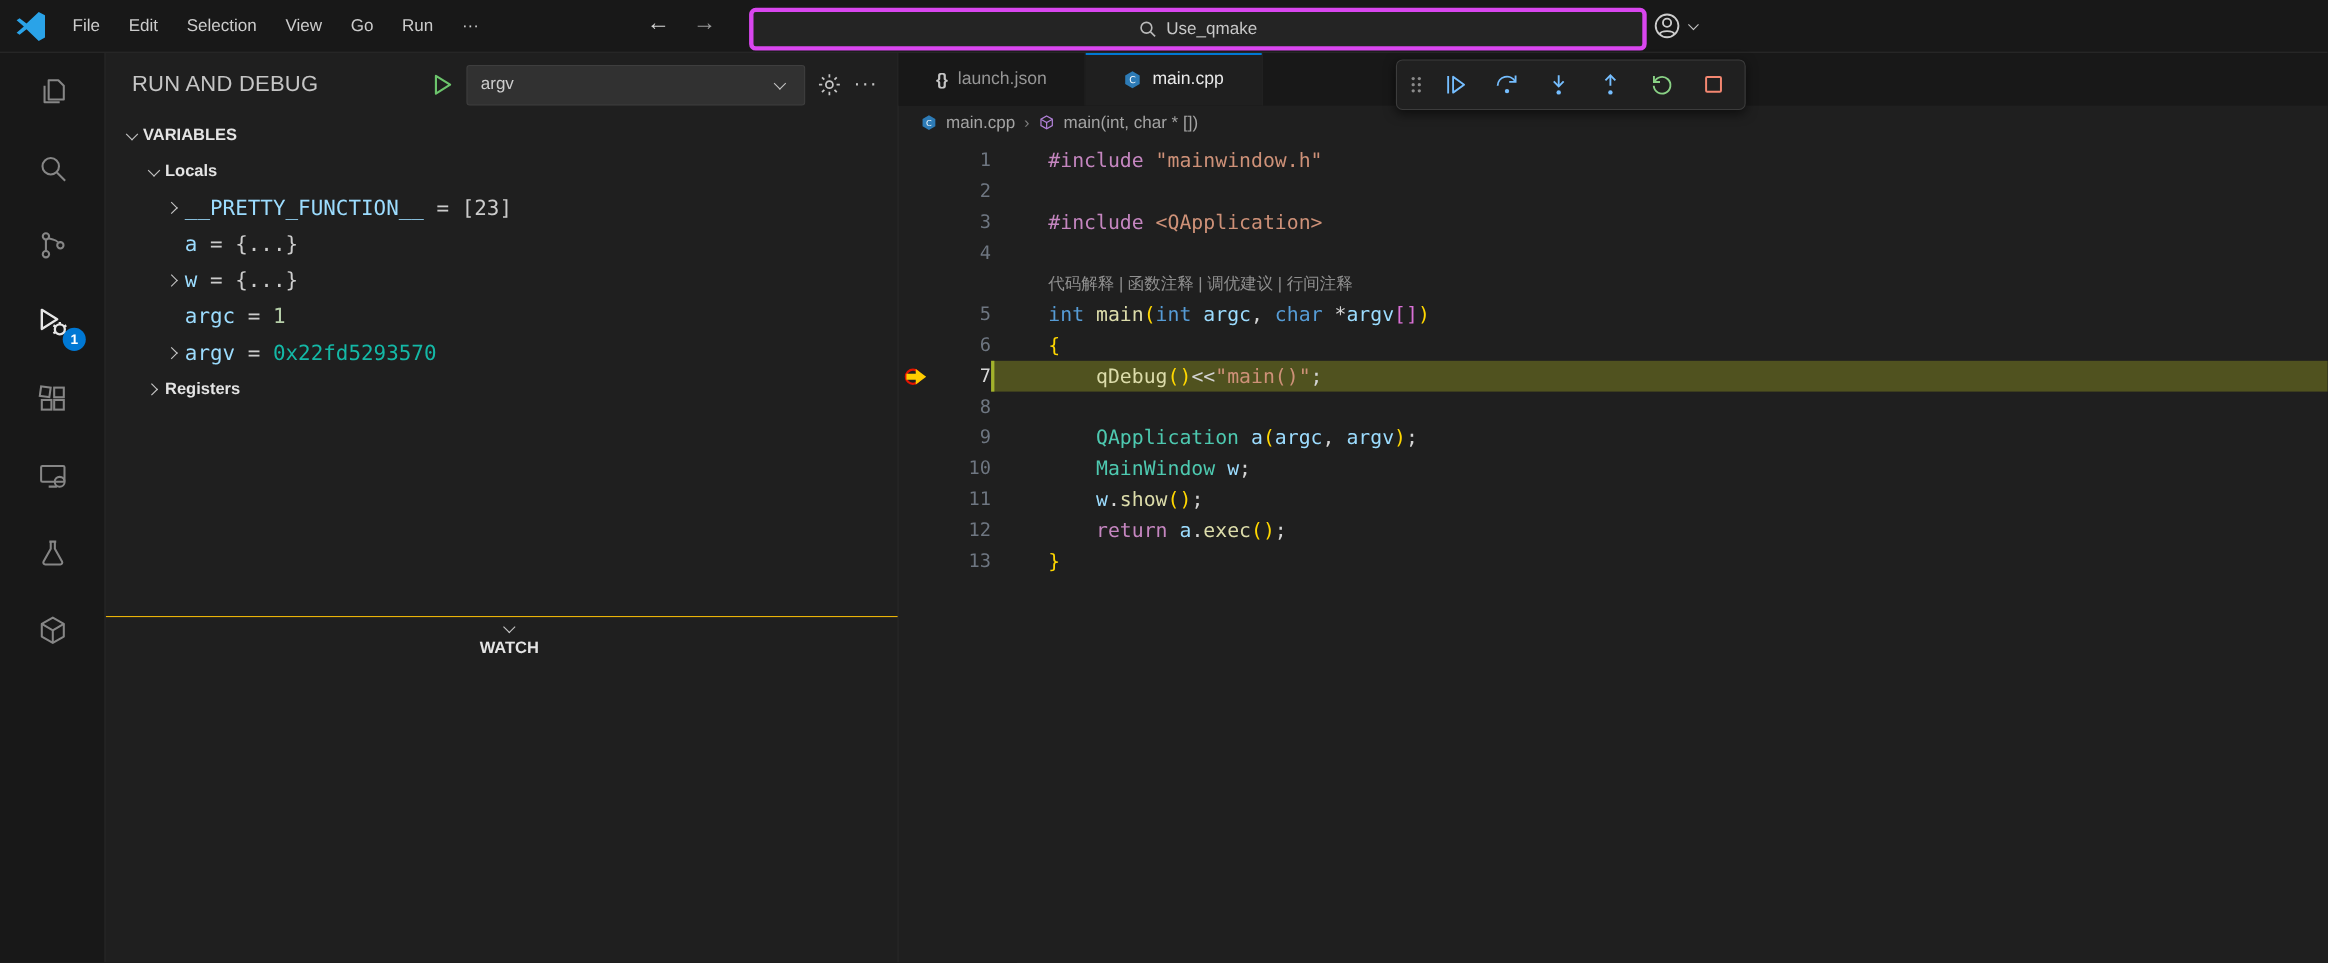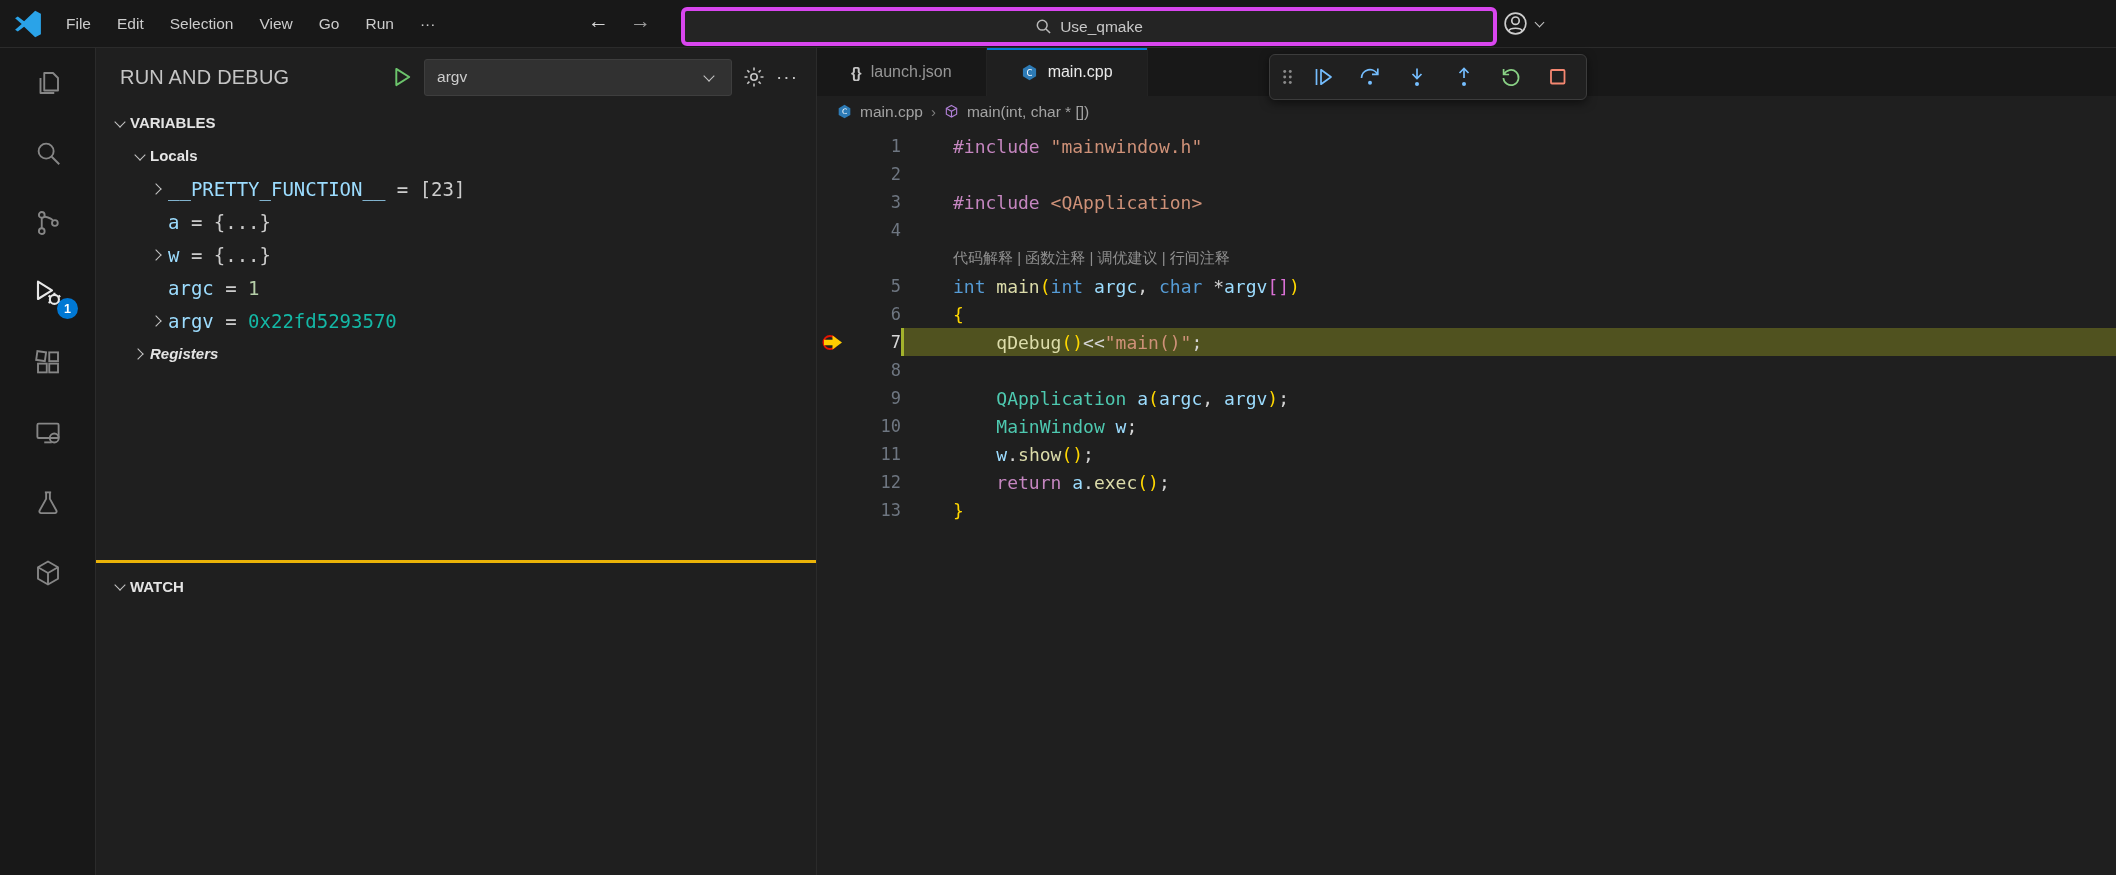--- a/index.html
+++ b/index.html
@@ -38,21 +38,21 @@
   .tree{position:absolute;top:58px;left:0;right:0;}
   .tree-row{height:33px;display:flex;align-items:center;font-size:15px;}
   .section-label{font-weight:bold;color:#e4e4e4;font-size:15px;}
   .var-row{font-family:"DejaVu Sans Mono",monospace;font-size:19px;}
   .var-name{color:#9cdcfe;}
   .var-sep{color:#cccccc;white-space:pre;}
   .val-plain{color:#cccccc;}
   .val-num{color:#b5cea8;}
   .val-str{color:#14b8a6;}
 
-  .watch-section{position:absolute;left:0;right:0;top:512px;height:46px;border-top:3px solid #eab308;display:flex;align-items:center;padding-left:14px;}
+  .watch-section{position:absolute;left:0;right:0;top:512px;height:46px;border-top:1px solid #eab308;display:flex;align-items:center;padding-left:14px;flex-direction:column;}
 
   
   .chev{display:inline-block;width:20px;height:20px;position:relative;flex:none;}
   .chev::before{content:"";position:absolute;width:7px;height:7px;border-right:1.7px solid #c5c5c5;border-bottom:1.7px solid #c5c5c5;top:5px;left:6px;}
   .chev-down::before{transform:rotate(45deg);}
   .chev-right::before{transform:rotate(-45deg);top:6px;left:4px;}
   .chev-spacer{display:inline-block;width:20px;height:20px;flex:none;}
   .chev.small{width:16px;height:16px;}
   .chev.small::before{width:6px;height:6px;top:3px;left:4px;}
 
@@ -251,21 +251,21 @@
             <span class="var-sep"> = </span>
             <span class="val-num">1</span>
           </div>
           <div class="tree-row var-row" style="padding-left: 52px;">
             <span class="chev chev-right"></span>
             <span class="var-name">argv</span>
             <span class="var-sep"> = </span>
             <span class="val-str">0x22fd5293570</span>
           </div>
         </div>
-      <div class="tree-row" style="padding-left:34px;font-style:italic;">
+      <div class="tree-row" style="padding-left:34px;">
         <span class="chev chev-right"></span>
         <span class="section-label">Registers</span>
       </div>
     </div>
 
     <div class="watch-section">
       <span class="chev chev-down"></span>
       <span class="section-label">WATCH</span>
     </div>
   </aside>

